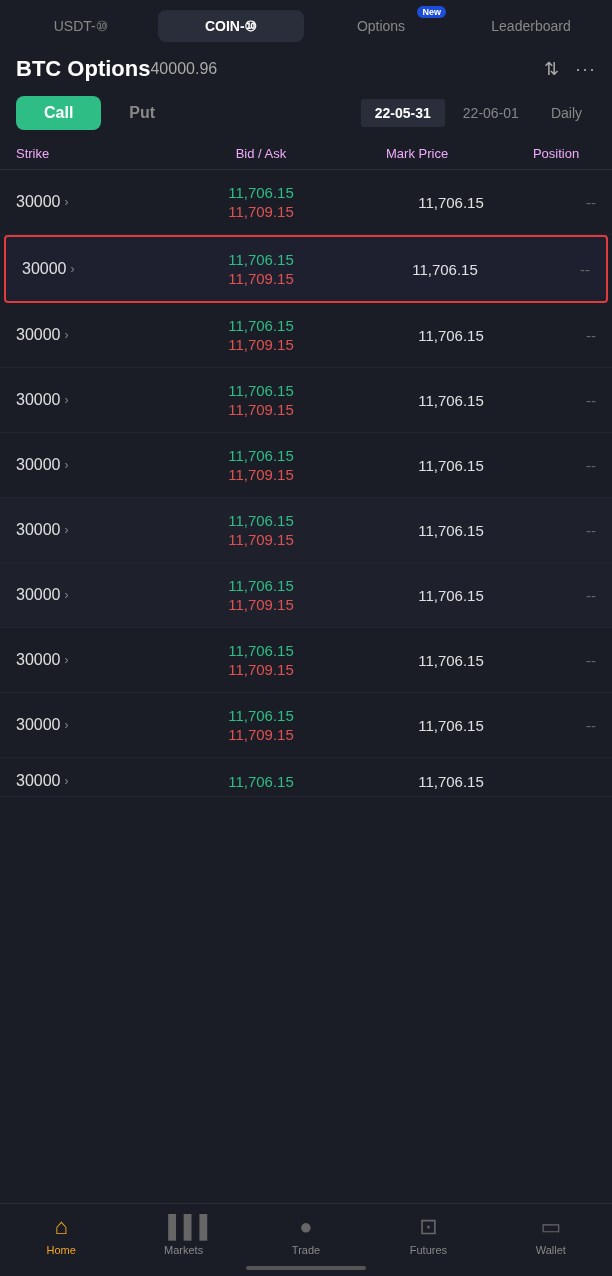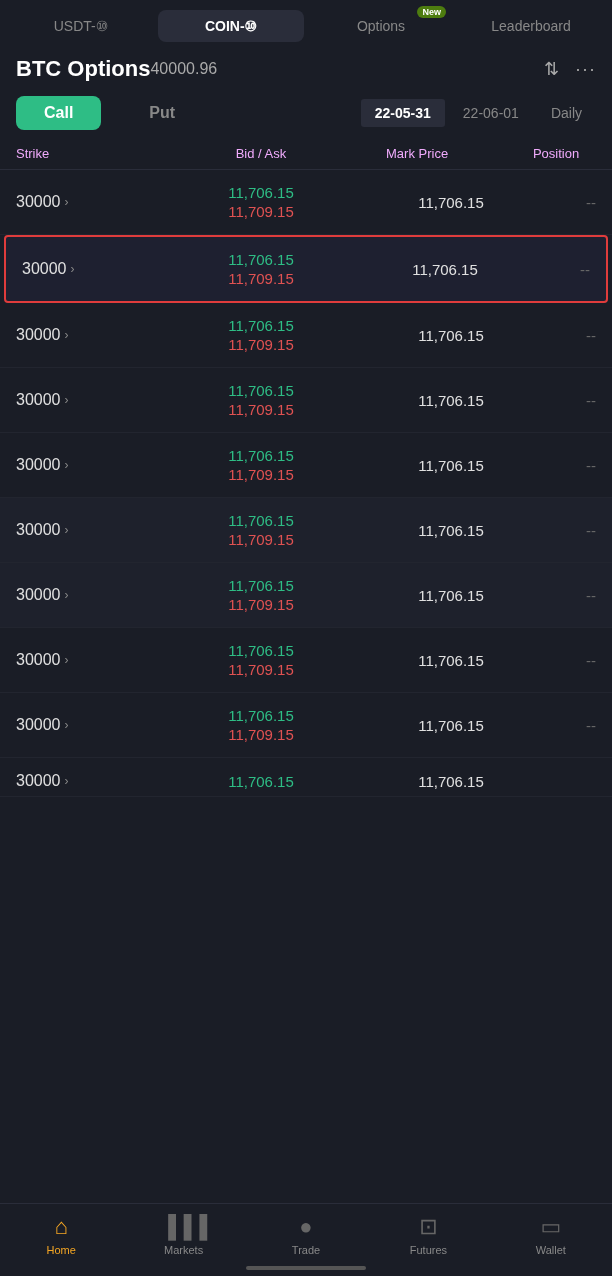--- a/index.html
+++ b/index.html
@@ -34,21 +34,21 @@
     }
     .top-nav-tab.active {
       background: #2a2d3a;
       color: #fff;
       font-weight: 600;
     }
     .new-badge {
       position: absolute;
       top: -4px;
       right: 8px;
-      background: #4d7c0f;
+      background: #1d4ed8;
       color: #fff;
       font-size: 9px;
       font-weight: 700;
       padding: 1px 5px;
       border-radius: 8px;
     }
 
     
     .page-header {
       display: flex;
@@ -104,21 +104,21 @@
       background: #2a2d3a;
       color: #fff;
       font-weight: 600;
     }
 
     
     .controls-row {
       display: flex;
       align-items: center;
       padding: 4px 16px;
-      gap: 20px;
+      gap: 0;
     }
     .date-group {
       display: flex;
       gap: 4px;
       margin-left: auto;
     }
 
     
     .table-header {
       display: grid;

